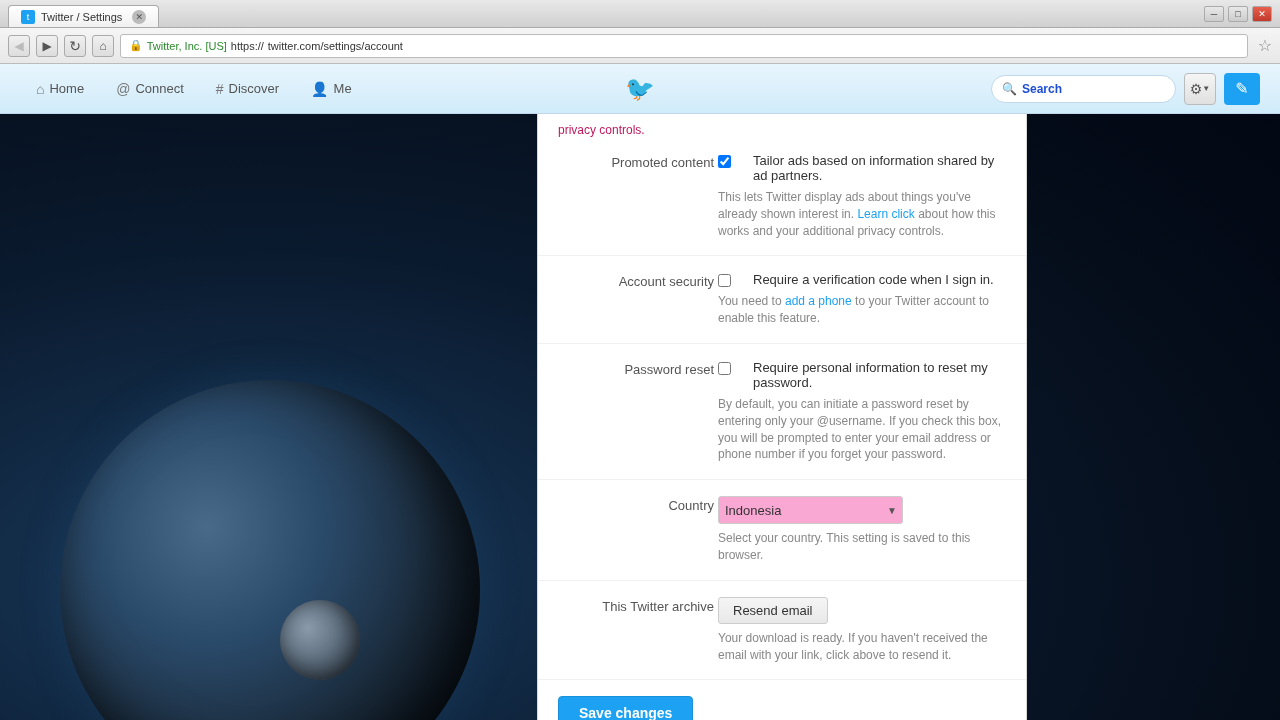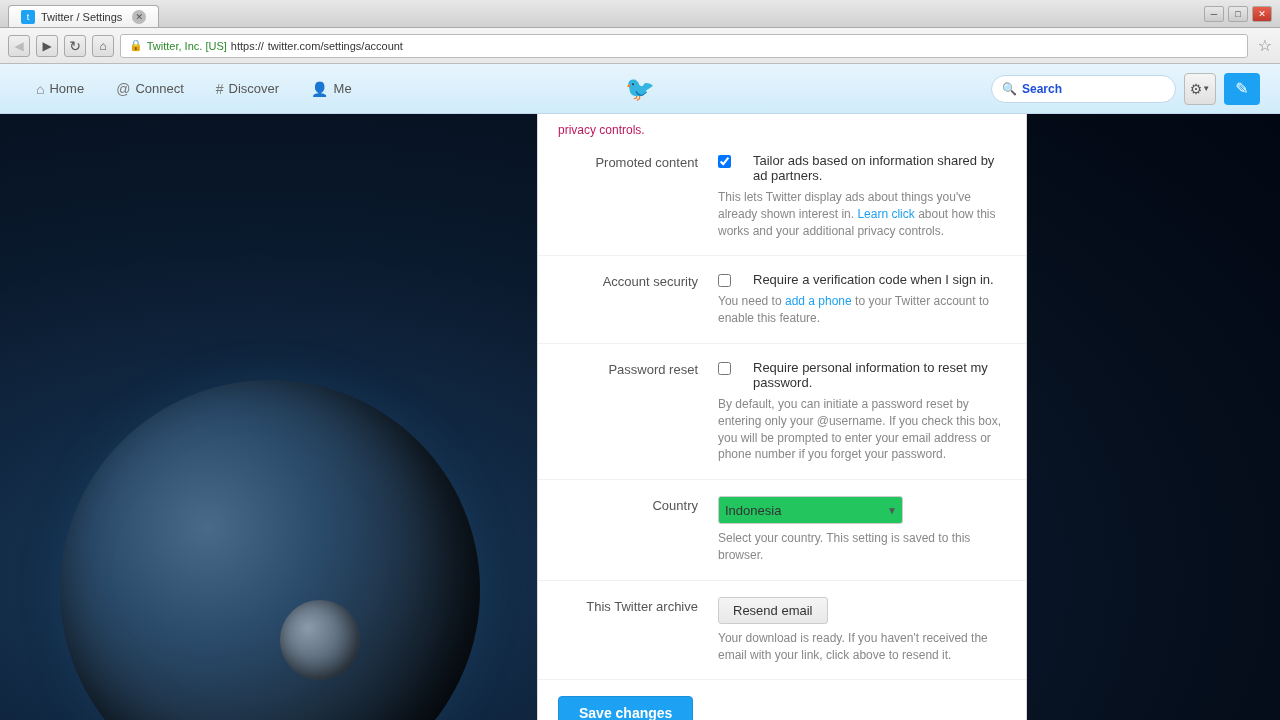--- a/index.html
+++ b/index.html
@@ -297,21 +297,21 @@
       border-bottom: 1px solid #f0f0f0;
     }
 
     .settings-label {
       width: 160px;
       min-width: 160px;
       font-size: 13px;
       color: #555;
       padding-top: 2px;
       text-align: right;
-      padding-right: 20px;
+      padding-right: 4px;
     }
 
     .settings-content {
       flex: 1;
     }
 
     .checkbox-row {
       display: flex;
       align-items: flex-start;
       gap: 22px;
@@ -337,21 +337,21 @@
     .helper-link {
       color: #1da1f2;
       text-decoration: none;
     }
 
     .country-select {
       width: 185px;
       height: 28px;
       border: 1px solid #ccc;
       border-radius: 3px;
-      background: #22c55e;
+      background: #f9a8d4;
       padding: 0 6px;
       font-size: 13px;
       color: #333;
       appearance: none;
       -webkit-appearance: none;
       cursor: pointer;
     }
 
     .select-wrapper {
       position: relative;

